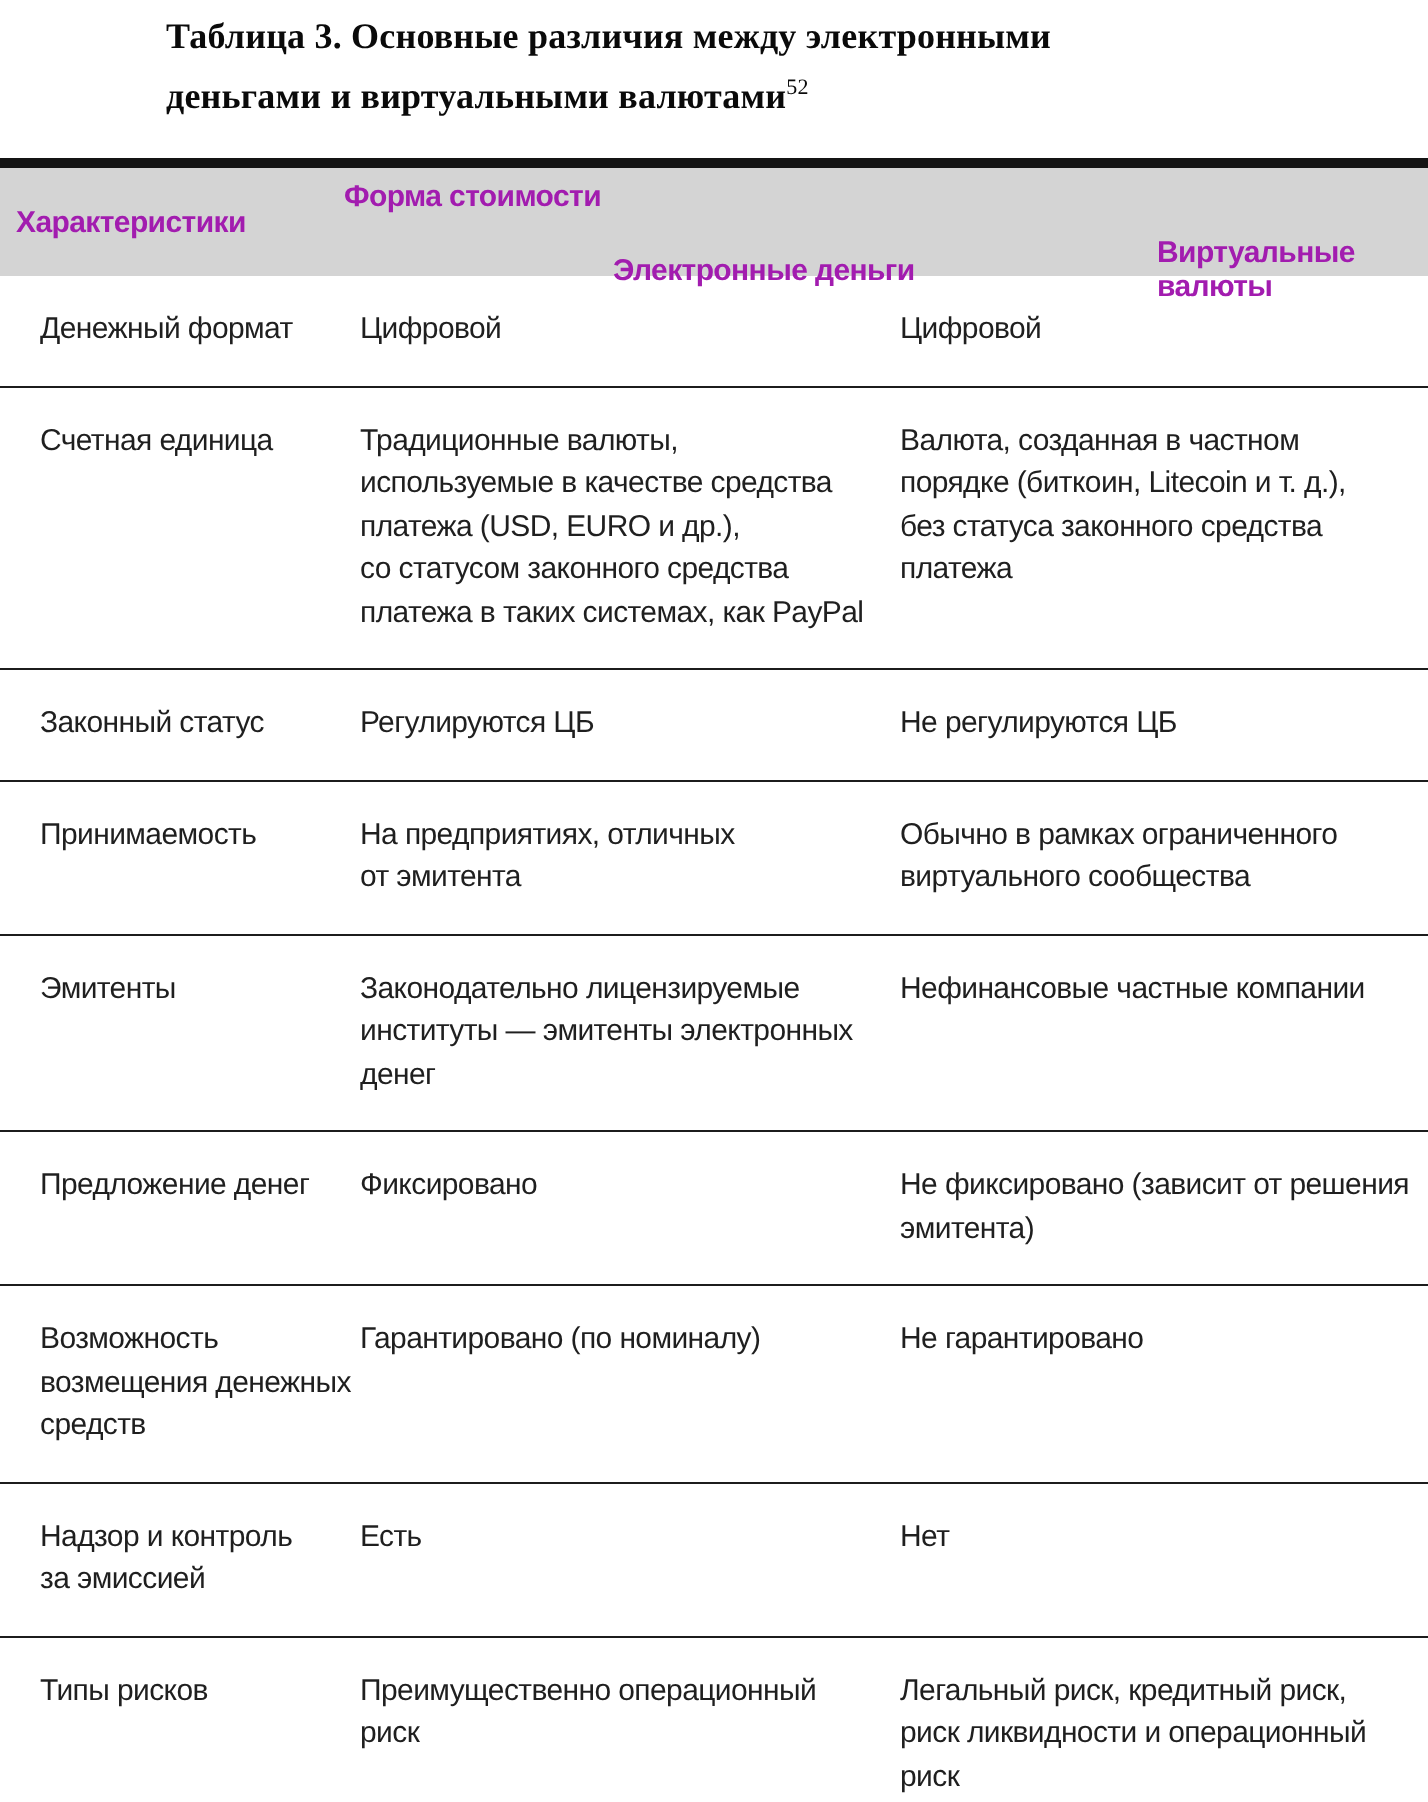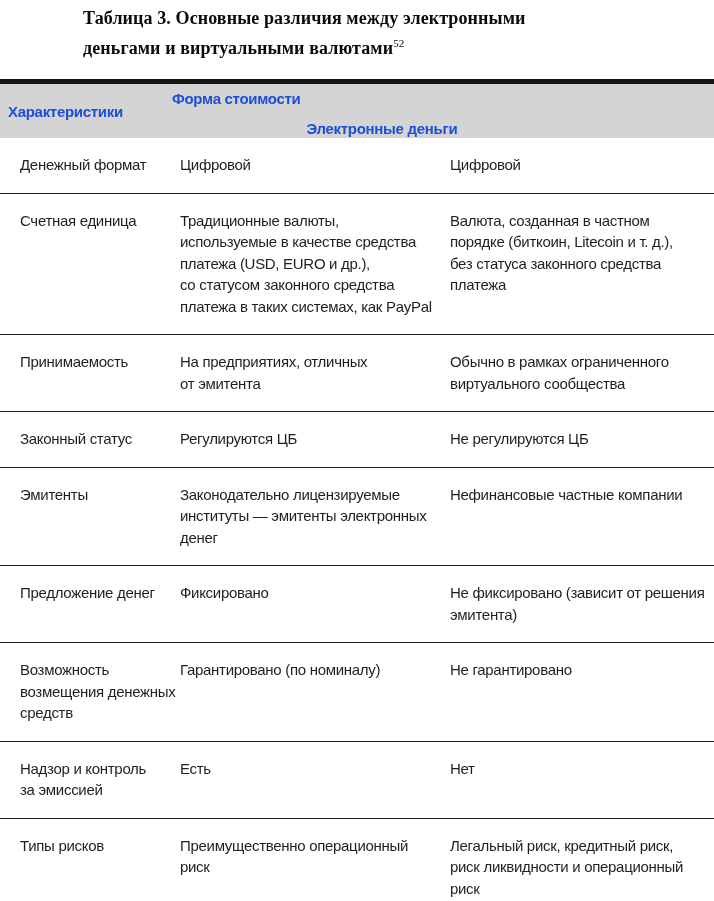--- a/index.html
+++ b/index.html
@@ -40,21 +40,21 @@
   .top-rule{height:5px;background:var(--heavy);margin-top:5px;}
 
   
   .thead{
     height:54px;
     background:var(--header-bg);
     display:flex;
     font-weight:bold;
     font-size:15px;
     letter-spacing:-0.3px;
-    color:#1d4ed8;
+    color:#a21caf;
   }
   .col1h{
     width:172px;
     display:flex;align-items:center;
     padding-left:8px;
   }
   .grouph{flex:1;display:flex;flex-direction:row;}
   .group-label{
     height:26px;
     padding-top:6px;
@@ -97,20 +97,21 @@
 
   <div class="top-rule"></div>
 
   <div class="thead">
     <div class="col1h">Характеристики</div>
     <div class="grouph">
       <div class="group-label">Форма стоимости</div>
       <div class="dotted"></div>
       <div class="subheads">
         <div>Электронные деньги</div>
+        <div>Виртуальные валюты</div>
       </div>
     </div>
   </div>
 
   <div class="tbody" id="rows">
   <div class="row">
     <div class="cell c1">Денежный формат</div>
     <div class="cell c2">Цифровой</div>
     <div class="cell c3">Цифровой</div>
   </div>
@@ -122,31 +123,31 @@
 платежа (USD, EURO и др.),
 со статусом законного средства
 платежа в таких системах, как PayPal</div>
     <div class="cell c3">Валюта, созданная в частном
 порядке (биткоин, Litecoin и т. д.),
 без статуса законного средства
 платежа</div>
   </div>
 
   <div class="row">
+    <div class="cell c1">Законный статус</div>
+    <div class="cell c2">Регулируются ЦБ</div>
+    <div class="cell c3">Не регулируются ЦБ</div>
+  </div>
+
+  <div class="row">
     <div class="cell c1">Принимаемость</div>
     <div class="cell c2">На предприятиях, отличных
 от эмитента</div>
     <div class="cell c3">Обычно в рамках ограниченного
 виртуального сообщества</div>
-  </div>
-
-  <div class="row">
-    <div class="cell c1">Законный статус</div>
-    <div class="cell c2">Регулируются ЦБ</div>
-    <div class="cell c3">Не регулируются ЦБ</div>
   </div>
 
   <div class="row">
     <div class="cell c1">Эмитенты</div>
     <div class="cell c2">Законодательно лицензируемые
 институты — эмитенты электронных
 денег</div>
     <div class="cell c3">Нефинансовые частные компании</div>
   </div>
 

